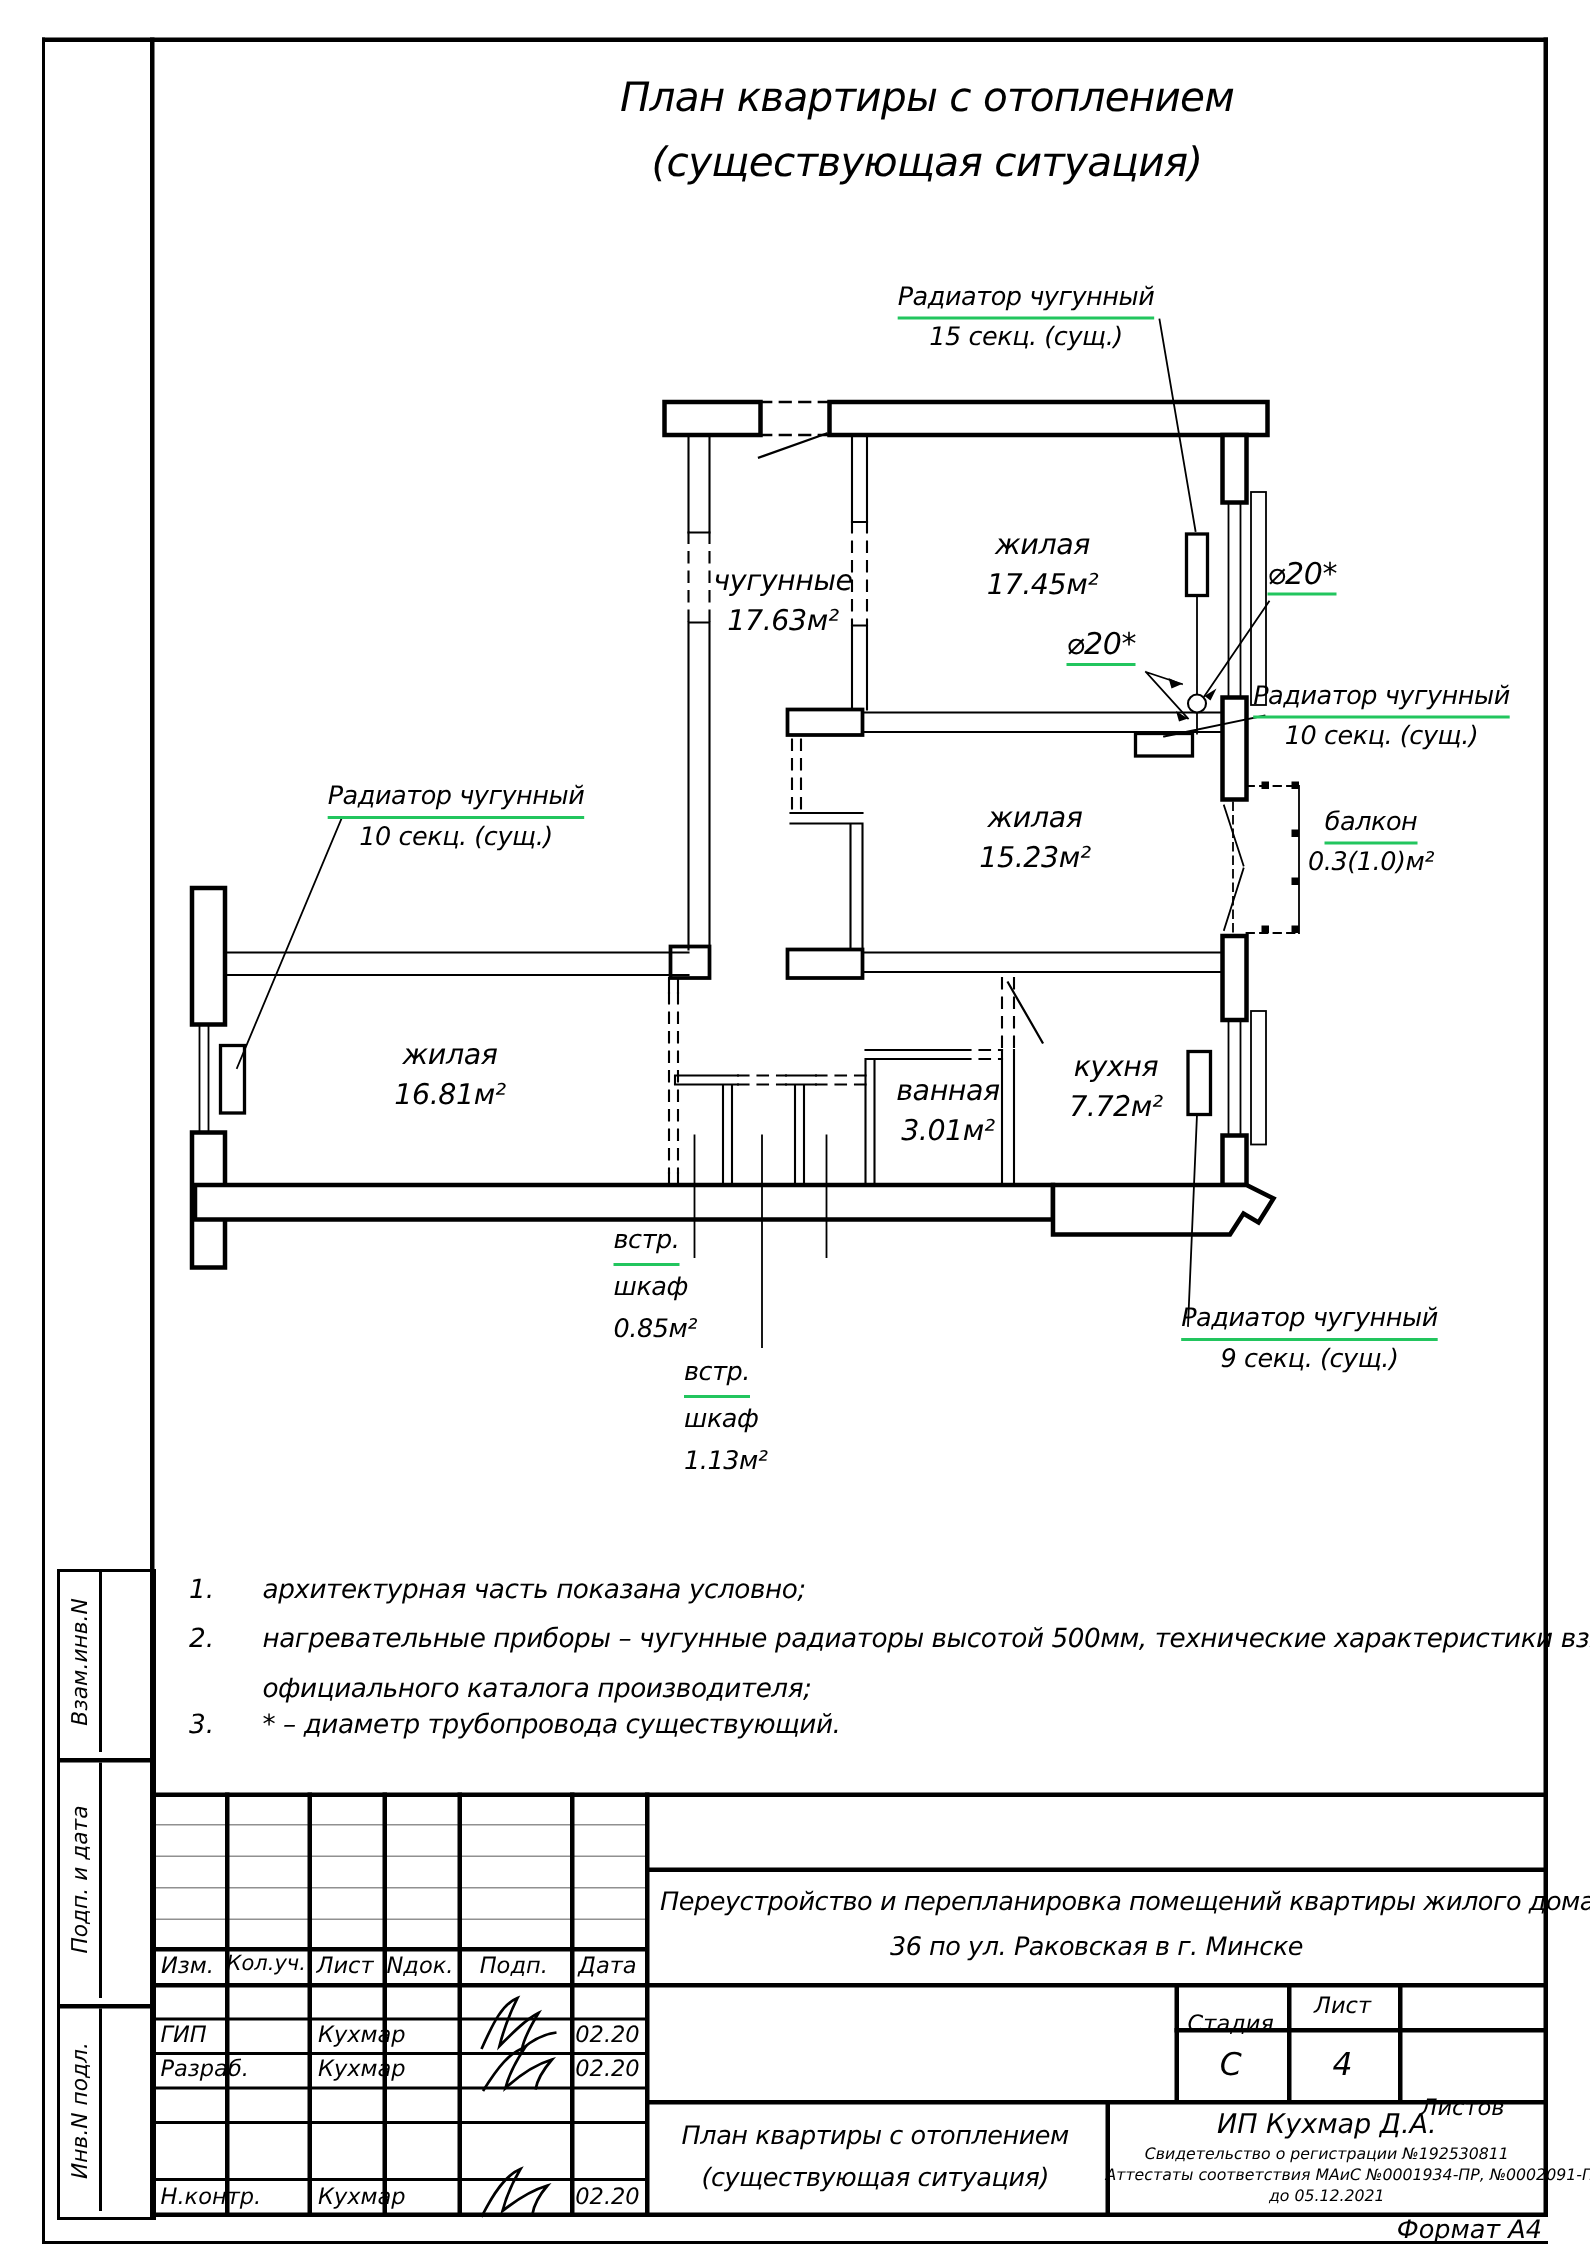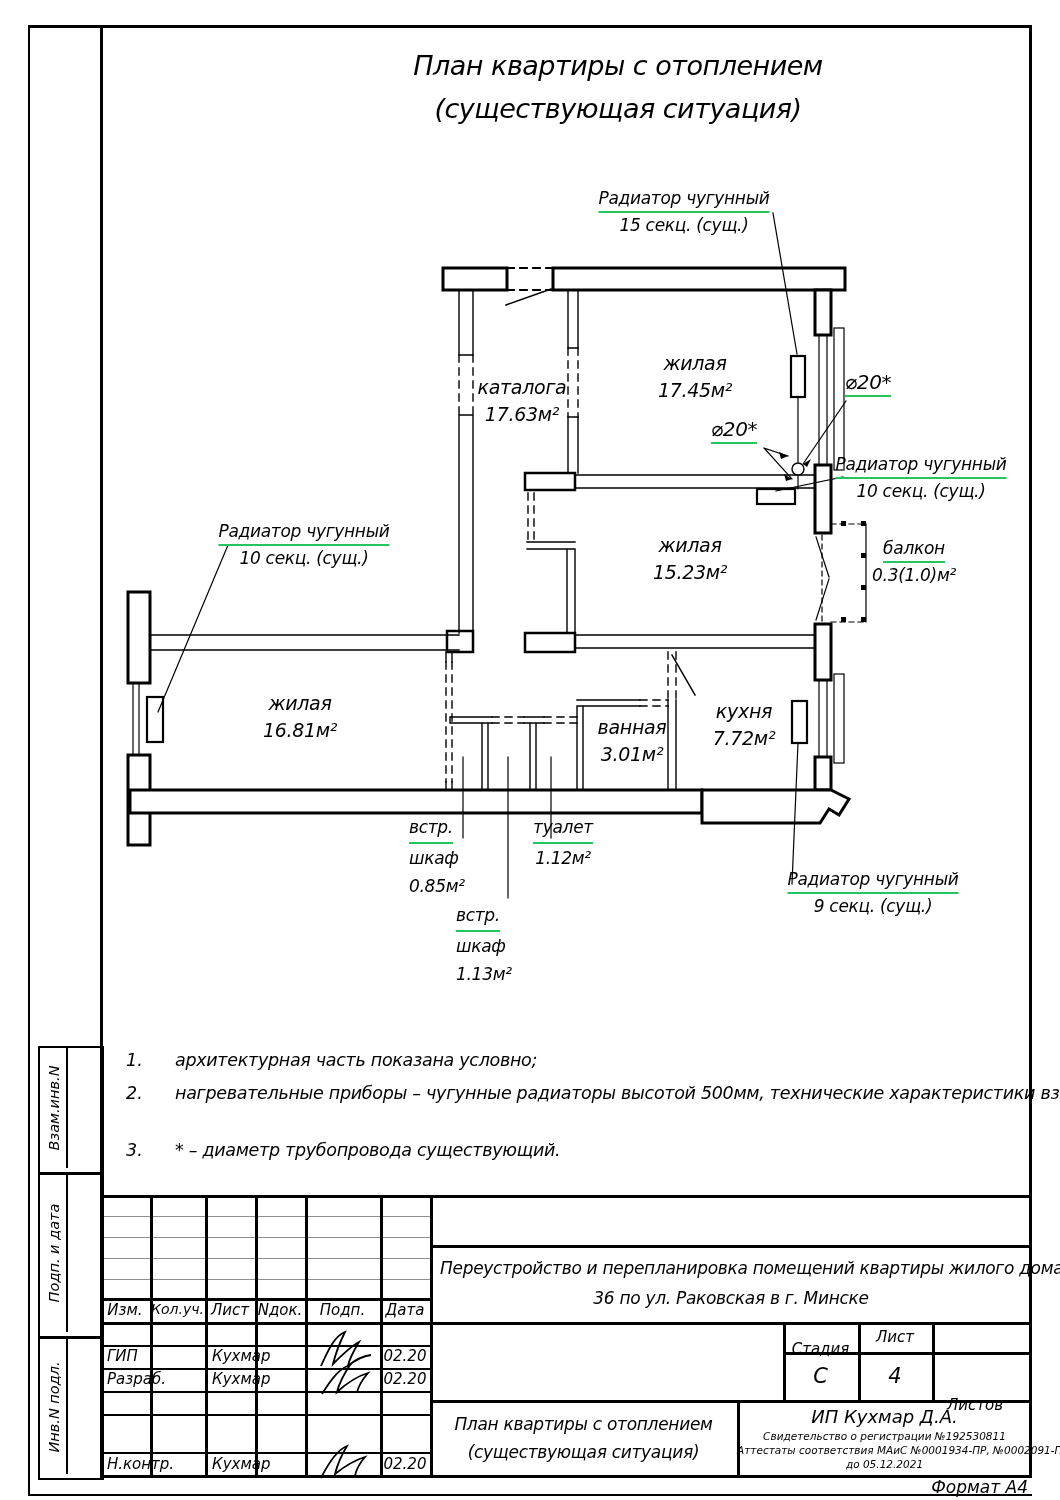--- a/index.html
+++ b/index.html
@@ -117,21 +117,21 @@
       <circle cx="798" cy="469" r="6" stroke-width="1.4" fill="#fff"></circle>
       <g fill="#000" stroke="none">
         <polygon points="803,464 811,459 807,467"></polygon>
         <polygon points="788,456 779,452 781,459"></polygon>
         <polygon points="792,479 784,474 786,481"></polygon>
       </g>
     </g>
   </svg>
 
   <div class="lbl ctr room" style="left:522px;top:374px;">
-    <div>каталога</div>
+    <div>чугунные</div>
     <div>17.63м²</div>
   </div>
   <div class="lbl ctr room" style="left:695px;top:350px;">
     <div>жилая</div>
     <div>17.45м²</div>
   </div>
   <div class="lbl ctr room" style="left:690px;top:532px;">
     <div>жилая</div>
     <div>15.23м²</div>
   </div>
@@ -172,34 +172,31 @@
   </div>
   <div class="lbl ctr ann" style="left:914px;top:536px;">
     <div><span class="u">балкон</span></div>
     <div>0.3(1.0)м²</div>
   </div>
   <div class="lbl ann" style="left:409px;top:813px;line-height:28px;">
     <div><span class="u">встр.</span></div>
     <div>шкаф</div>
     <div>0.85м²</div>
   </div>
-  <div class="lbl ann" style="left:498px;top:813px;width:130px;text-align:center;line-height:28px;">
-    <div><span class="u">туалет</span></div>
-    <div>1.12м²</div>
-  </div>
   <div class="lbl ann" style="left:456px;top:901px;line-height:28px;">
     <div><span class="u">встр.</span></div>
     <div>шкаф</div>
     <div>1.13м²</div>
   </div>
 
   <div class="note-num" style="left:126px;top:1050px;">1.</div>
   <div class="note-text" style="left:175px;top:1050px;">архитектурная часть показана условно;</div>
   <div class="note-num" style="left:126px;top:1083px;">2.</div>
   <div class="note-text" style="left:175px;top:1083px;">нагревательные приборы – чугунные радиаторы высотой 500мм, технические характеристики взяты с</div>
+  <div class="note-text" style="left:175px;top:1116px;">официального каталога производителя;</div>
   <div class="note-num" style="left:126px;top:1140px;">3.</div>
   <div class="note-text" style="left:175px;top:1140px;">* – диаметр трубопровода существующий.</div>
 
   <div class="ln" style="left:100px;top:1195px;width:932px;height:3px;"></div>
   <div class="ln-gray" style="left:102px;top:1216px;width:328px;height:1px;"></div>
   <div class="ln-gray" style="left:102px;top:1237px;width:328px;height:1px;"></div>
   <div class="ln-gray" style="left:102px;top:1258px;width:328px;height:1px;"></div>
   <div class="ln-gray" style="left:102px;top:1279px;width:328px;height:1px;"></div>
   <div class="ln" style="left:100px;top:1298px;width:330px;height:3px;"></div>
   <div class="ln" style="left:100px;top:1322px;width:932px;height:3px;"></div>

